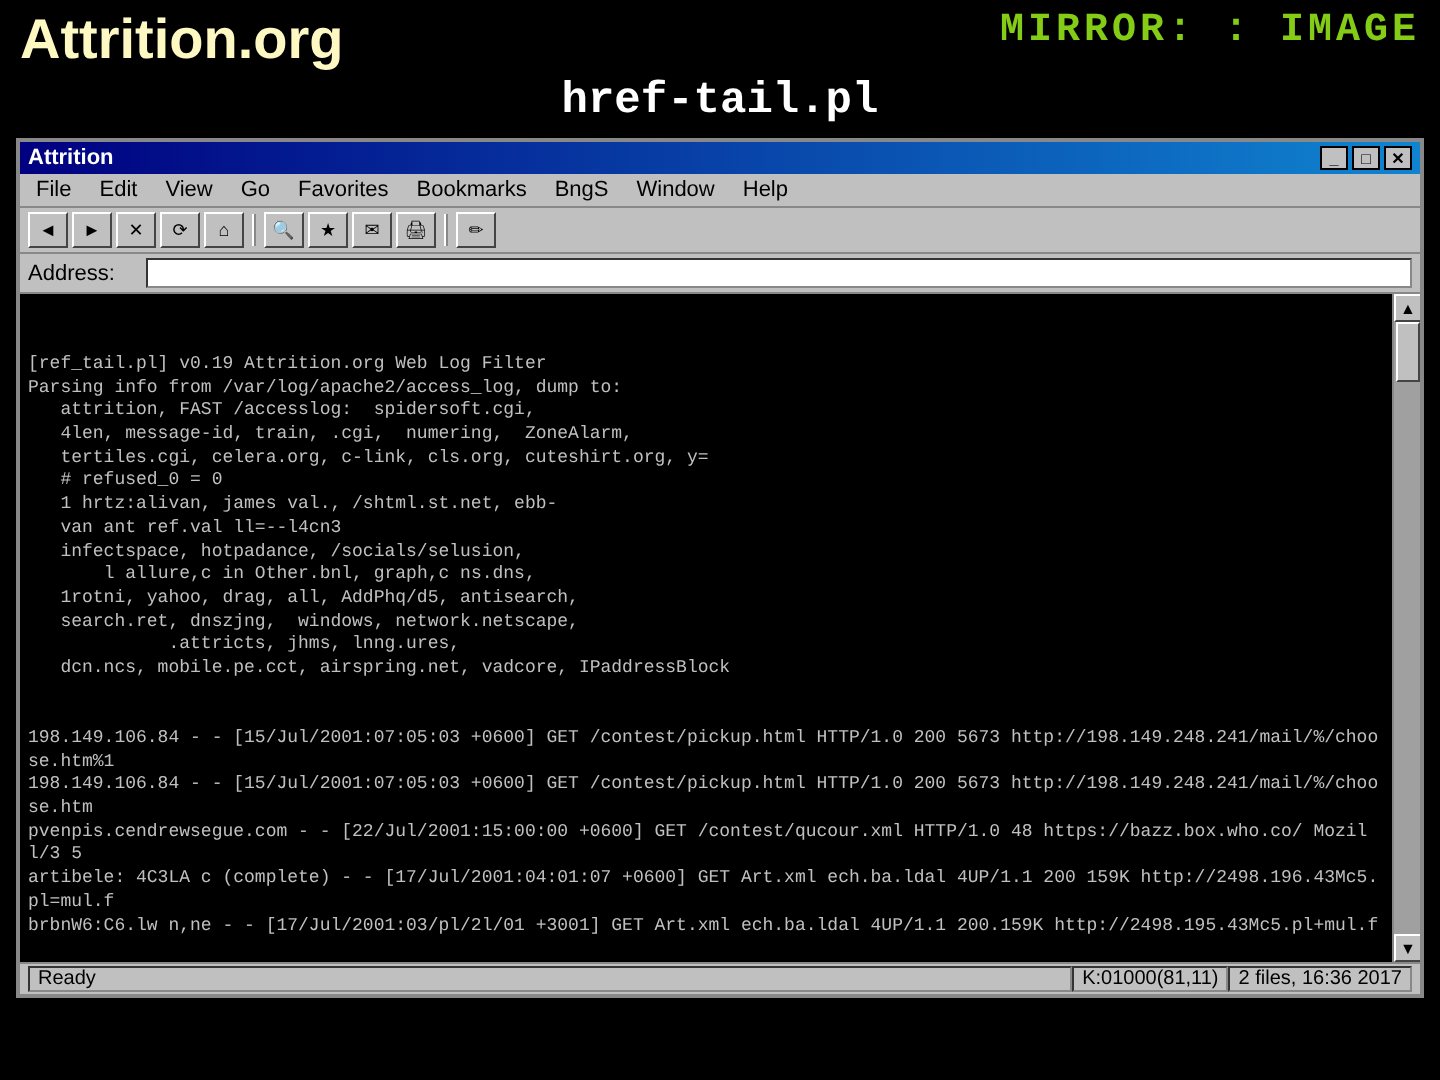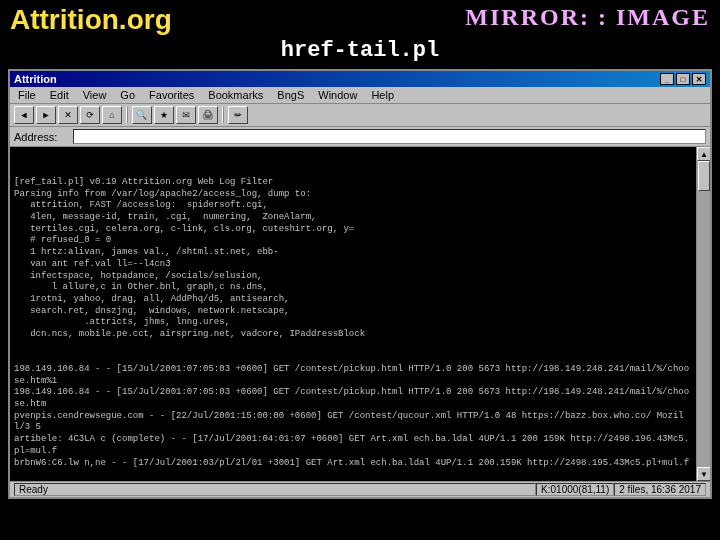--- a/index.html
+++ b/index.html
@@ -12,30 +12,30 @@
     }
 
     
     .header {
       display: flex;
       justify-content: space-between;
       align-items: flex-start;
       padding: 4px 10px 0 10px;
     }
     .header-left {
-      color: #fde047;
+      color: #fef9c3;
       font-size: 28px;
       font-weight: bold;
       font-family: Arial, sans-serif;
     }
     .header-right {
-      color: #f0abfc;
-      font-size: 24px;
-      font-weight: bold;
-      font-family: Liberation Serif, serif;
+      color: #84cc16;
+      font-size: 20px;
+      font-weight: bold;
+      font-family: Liberation Mono, monospace;
       letter-spacing: 2px;
     }
     .subtitle {
       color: #fff;
       font-size: 22px;
       font-weight: bold;
       font-family: 'Courier New', monospace;
       text-align: center;
       padding: 2px 0 6px 0;
     }

